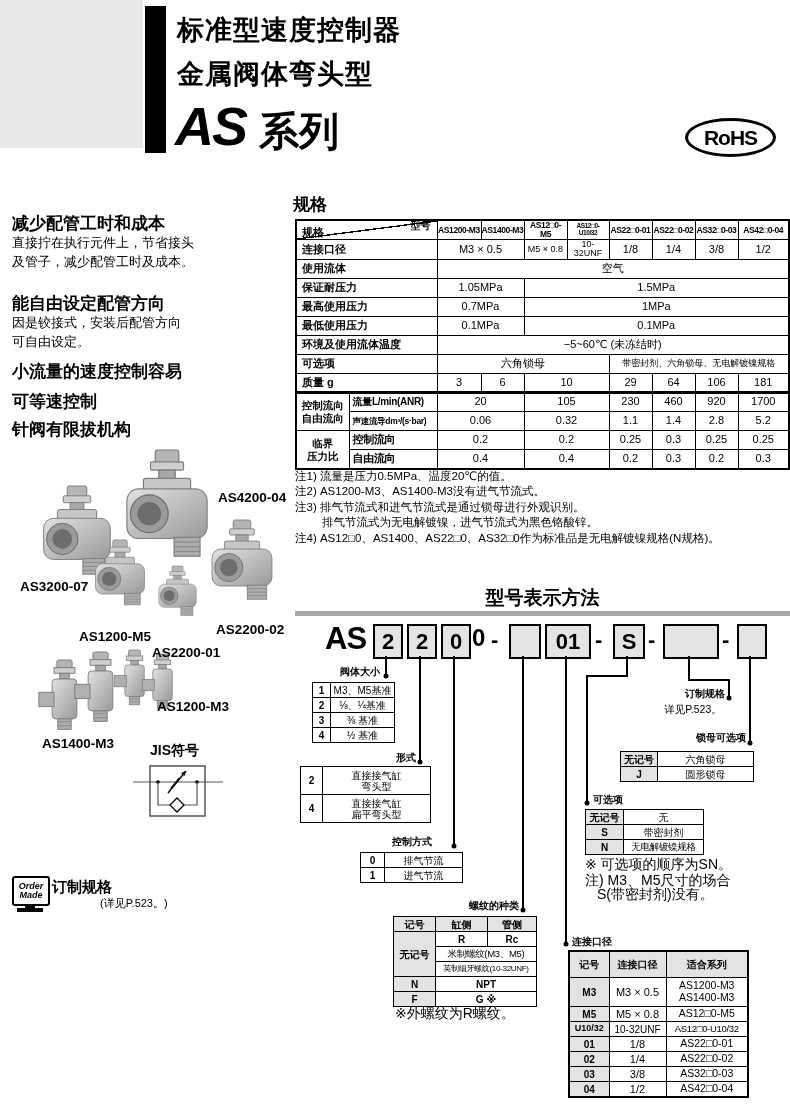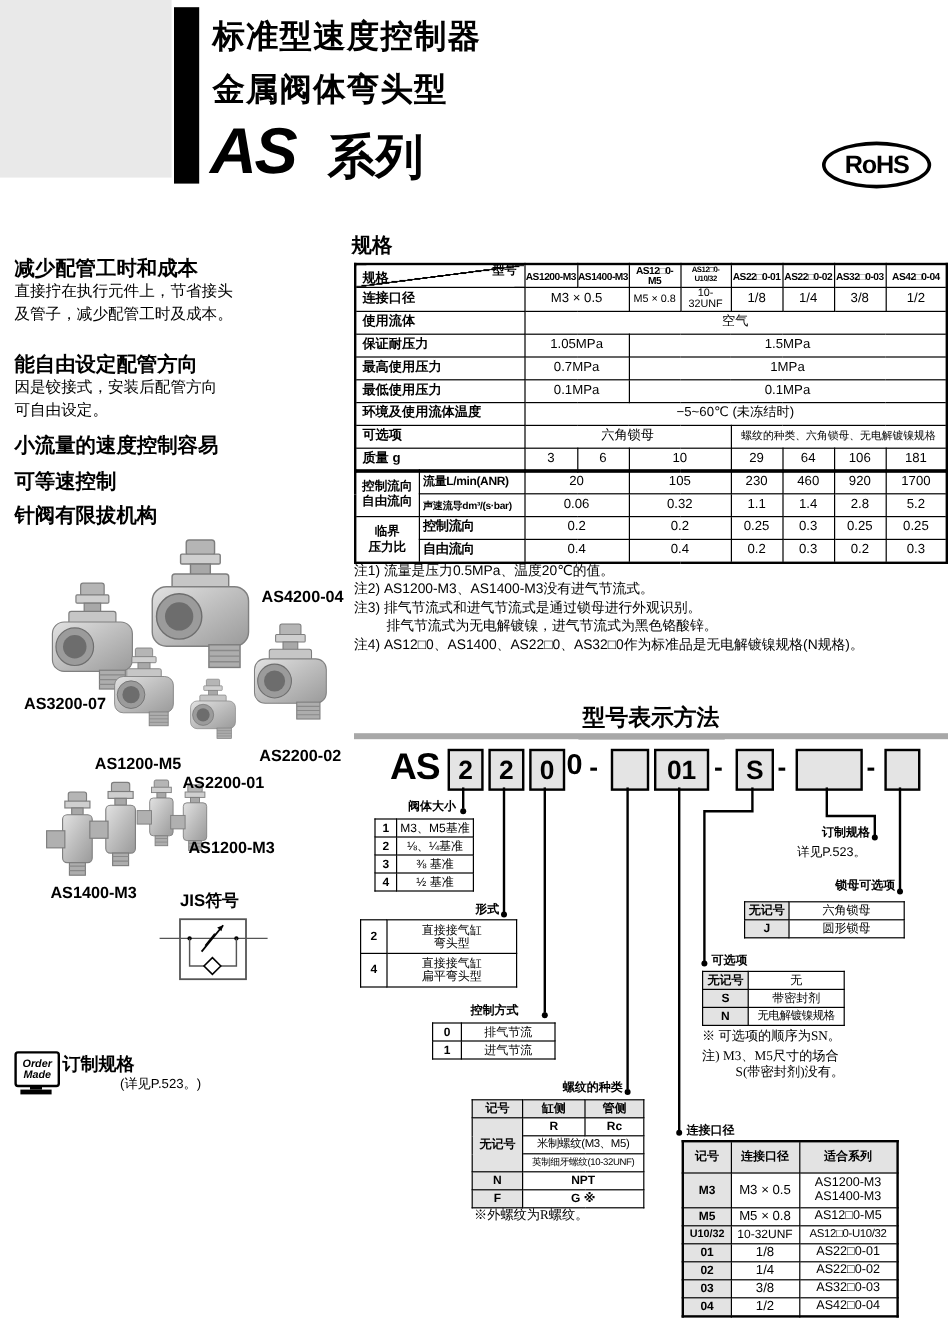--- a/index.html
+++ b/index.html
@@ -8,21 +8,21 @@
   .abs{position:absolute;}
   .pre{white-space:pre-line;}
 
   
   .corner-gray{left:0;top:0;width:143px;height:148px;background:#e9e9e9;}
   .head-bar{left:145px;top:6px;width:21px;height:147px;background:#000;}
   .t1,.t2{left:177px;font-weight:bold;font-size:27px;letter-spacing:1px;}
   .t1{top:12px;} .t2{top:56px;}
   .series{left:175px;top:95px;font-weight:bold;}
   .series .as{font-size:54px;font-style:italic;letter-spacing:-2px;}
-  .series .sx{font-size:40px;margin-left:27px;}
+  .series .sx{font-size:40px;margin-left:13px;}
   .rohs{left:685px;top:118px;width:85px;height:33px;border:3px solid #000;border-radius:50%;
         display:flex;align-items:center;justify-content:center;font-weight:bold;font-size:21px;letter-spacing:-1px;}
 
   
   .feat-h{left:12px;font-weight:bold;font-size:17px;}
   .feat-b{left:12px;font-size:13px;line-height:1.45;}
 
   
   .plabel{font-weight:bold;font-size:13.5px;}
   .prod-svg{left:0;top:448px;}
@@ -70,21 +70,21 @@
   .connectors circle{fill:#000;}
   .bd-label{position:absolute;font-weight:bold;font-size:10px;}
   .bd-sub{position:absolute;font-size:10.5px;}
   .bt{position:absolute;border:1.5px solid #000;background:#fff;}
   .bt td{border:1px solid #000;text-align:center;font-size:10px;height:14px;padding:0 2px;line-height:1.1;}
   .bt .g{background:#e3e3e3;}
   .bt .b{font-weight:bold;}
   .bt .tall{height:27px;}
   .bt .sm2{font-size:8px;letter-spacing:-0.3px;}
   .bt .sm3{font-size:9.5px;letter-spacing:-0.3px;}
-  .bd-note{position:absolute;font-size:11px;font-family:Liberation Serif, serif;}
+  .bd-note{position:absolute;font-size:14px;}
 </style>
 </head>
 <body>
 
 <div class="page">
 
   <div class="abs corner-gray"></div>
   <div class="abs head-bar"></div>
   <div class="abs t1">标准型速度控制器</div>
   <div class="abs t2">金属阀体弯头型</div>
@@ -230,21 +230,21 @@
       <td colspan="2">0.1MPa</td>
       <td colspan="6">0.1MPa</td>
     </tr>
     <tr>
       <td class="lbl">环境及使用流体温度</td>
       <td colspan="8">−5~60℃ (未冻结时)</td>
     </tr>
     <tr>
       <td class="lbl">可选项</td>
       <td colspan="4">六角锁母</td>
-      <td colspan="4" class="sm">螺纹的种类、六角锁母、无电解镀镍规格</td>
+      <td colspan="4" class="sm">带密封剂、六角锁母、无电解镀镍规格</td>
     </tr>
     <tr>
       <td class="lbl">质量 g</td>
       <td>3</td>
       <td>6</td>
       <td colspan="2">10</td>
       <td>29</td>
       <td>64</td>
       <td>106</td>
       <td>181</td>
@@ -494,21 +494,21 @@
           <td>带密封剂</td>
         </tr>
     <tr>
           <td class="g b">N</td>
           <td class="sm3">无电解镀镍规格</td>
         </tr>
   </tbody>
     </table>
   <div class="bd-note" style="left:585px;top:856px;">※ 可选项的顺序为SN。</div>
   <div class="bd-note" style="left:585px;top:872px;">注) M3、M5尺寸的场合</div>
-  <div class="bd-note" style="left:597px;top:886px;margin-left:16px;">S(带密封剂)没有。</div>
+  <div class="bd-note" style="left:597px;top:886px;">S(带密封剂)没有。</div>
 
   <table class="bt" style="left:568px;top:950px;width:179px;border-width:2px;">
     <colgroup>
         <col style="width:40px">
         <col style="width:57px">
         <col style="width:82px">
       </colgroup>
     <tbody>
         <tr>
       <td class="g b" style="height:25px;">记号</td>

